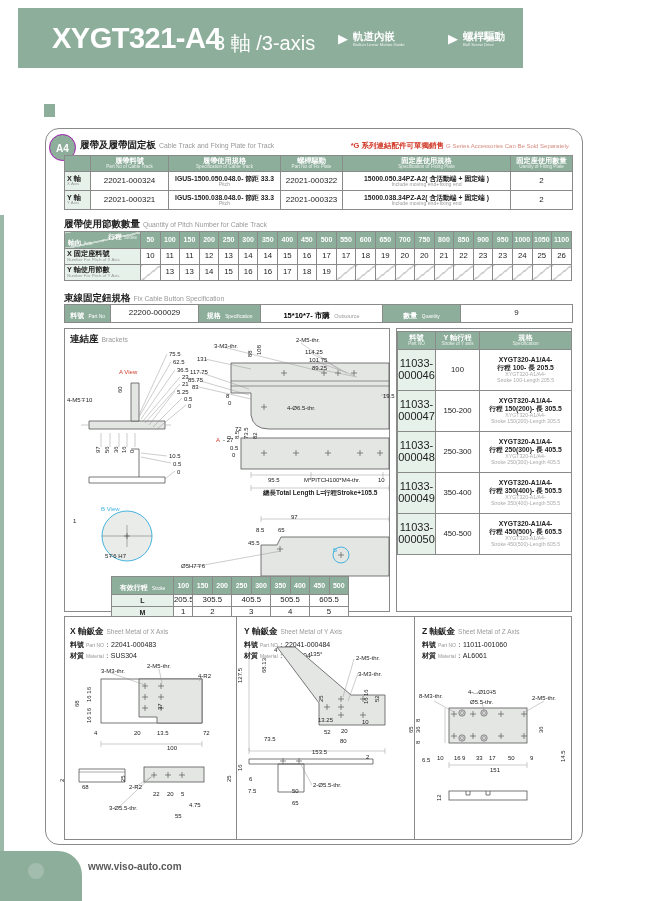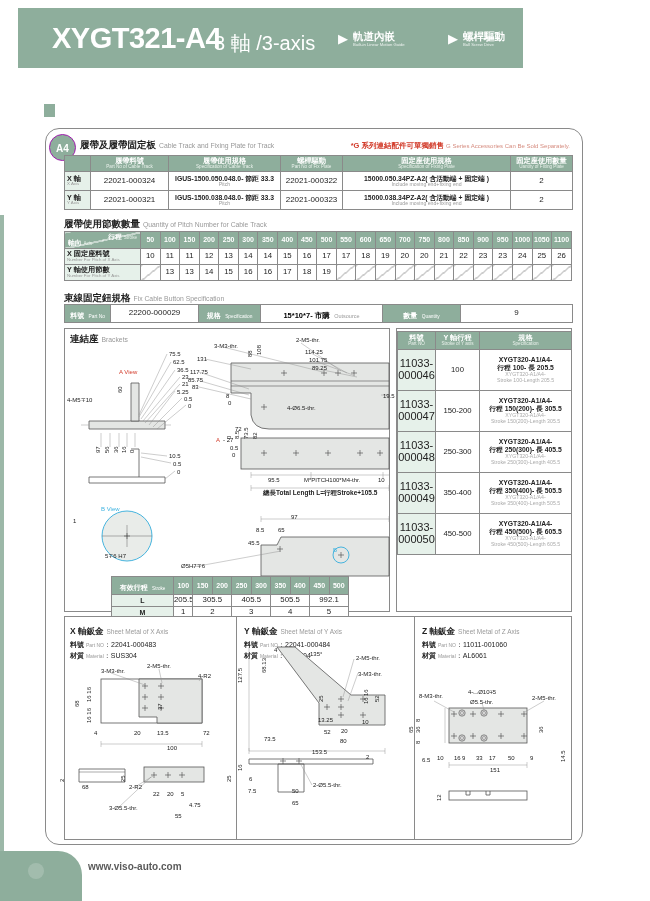--- a/index.html
+++ b/index.html
@@ -432,21 +432,21 @@
             <td class="gh ghn">500</td>
       </tr>
       <tr style="height:12px;">
         <td class="lg cen">
               <span class="zh" style="font-size:7px;">L</span>
             </td>
         <td class="num">205.5</td>
         <td class="num" colspan="2">305.5</td>
         <td class="num" colspan="2">405.5</td>
         <td class="num" colspan="2">505.5</td>
-        <td class="num" colspan="2">992.1</td>
+        <td class="num" colspan="2">605.5</td>
       </tr>
       <tr style="height:12px;">
         <td class="lg cen">
               <span class="zh" style="font-size:7px;">M</span>
             </td>
         <td class="num">1</td>
         <td class="num" colspan="2">2</td>
         <td class="num" colspan="2">3</td>
         <td class="num" colspan="2">4</td>
         <td class="num" colspan="2">5</td>

